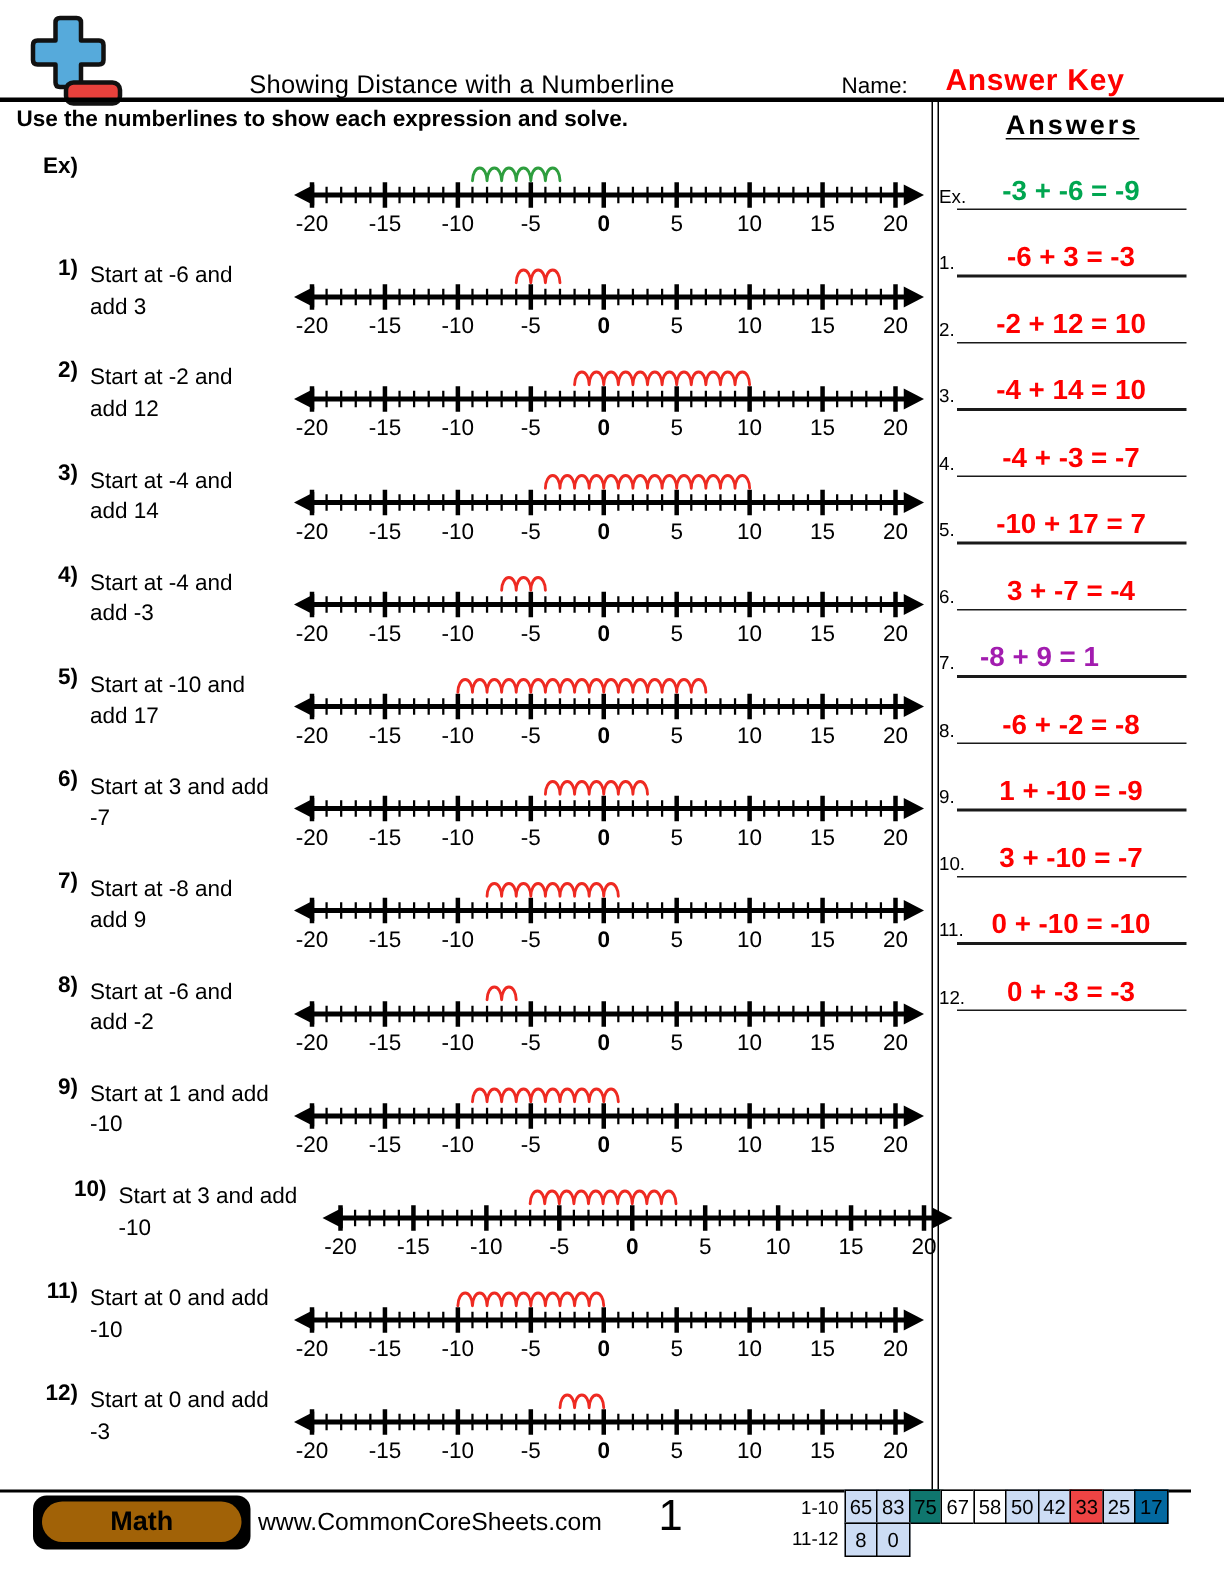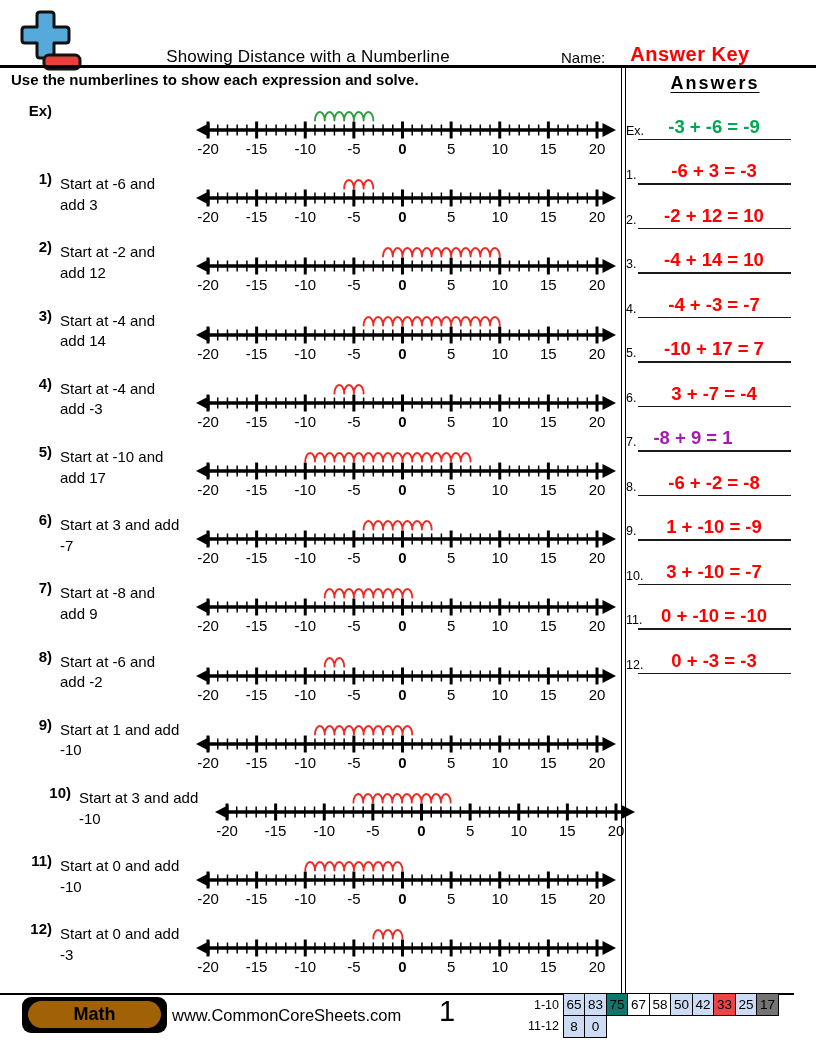--- a/index.html
+++ b/index.html
@@ -925,21 +925,21 @@
       <div class="abs score-row" style="left: 564px; top: 993px;">
         <div class="score-cell" style="background: rgb(204, 220, 244);">65</div>
         <div class="score-cell" style="background: rgb(204, 220, 244);">83</div>
         <div class="score-cell" style="background: #0f766e;">75</div>
         <div class="score-cell" style="background: rgb(255, 255, 255);">67</div>
         <div class="score-cell" style="background: rgb(255, 255, 255);">58</div>
         <div class="score-cell" style="background: rgb(204, 220, 244);">50</div>
         <div class="score-cell" style="background: rgb(204, 220, 244);">42</div>
         <div class="score-cell" style="background: #ef4444;">33</div>
         <div class="score-cell" style="background: rgb(204, 220, 244);">25</div>
-        <div class="score-cell" style="background: #737373;">17</div>
+        <div class="score-cell" style="background: #0369a1;">17</div>
       </div>
       <div class="abs score-label" style="left: 499px; top: 1019px;">11-12</div>
       <div class="abs score-row" style="left: 564px; top: 1014.5px;">
         <div class="score-cell" style="background: rgb(204, 220, 244);">8</div>
         <div class="score-cell" style="background: rgb(204, 220, 244);">0</div>
       </div>
     </div>
 
 </div>
 

